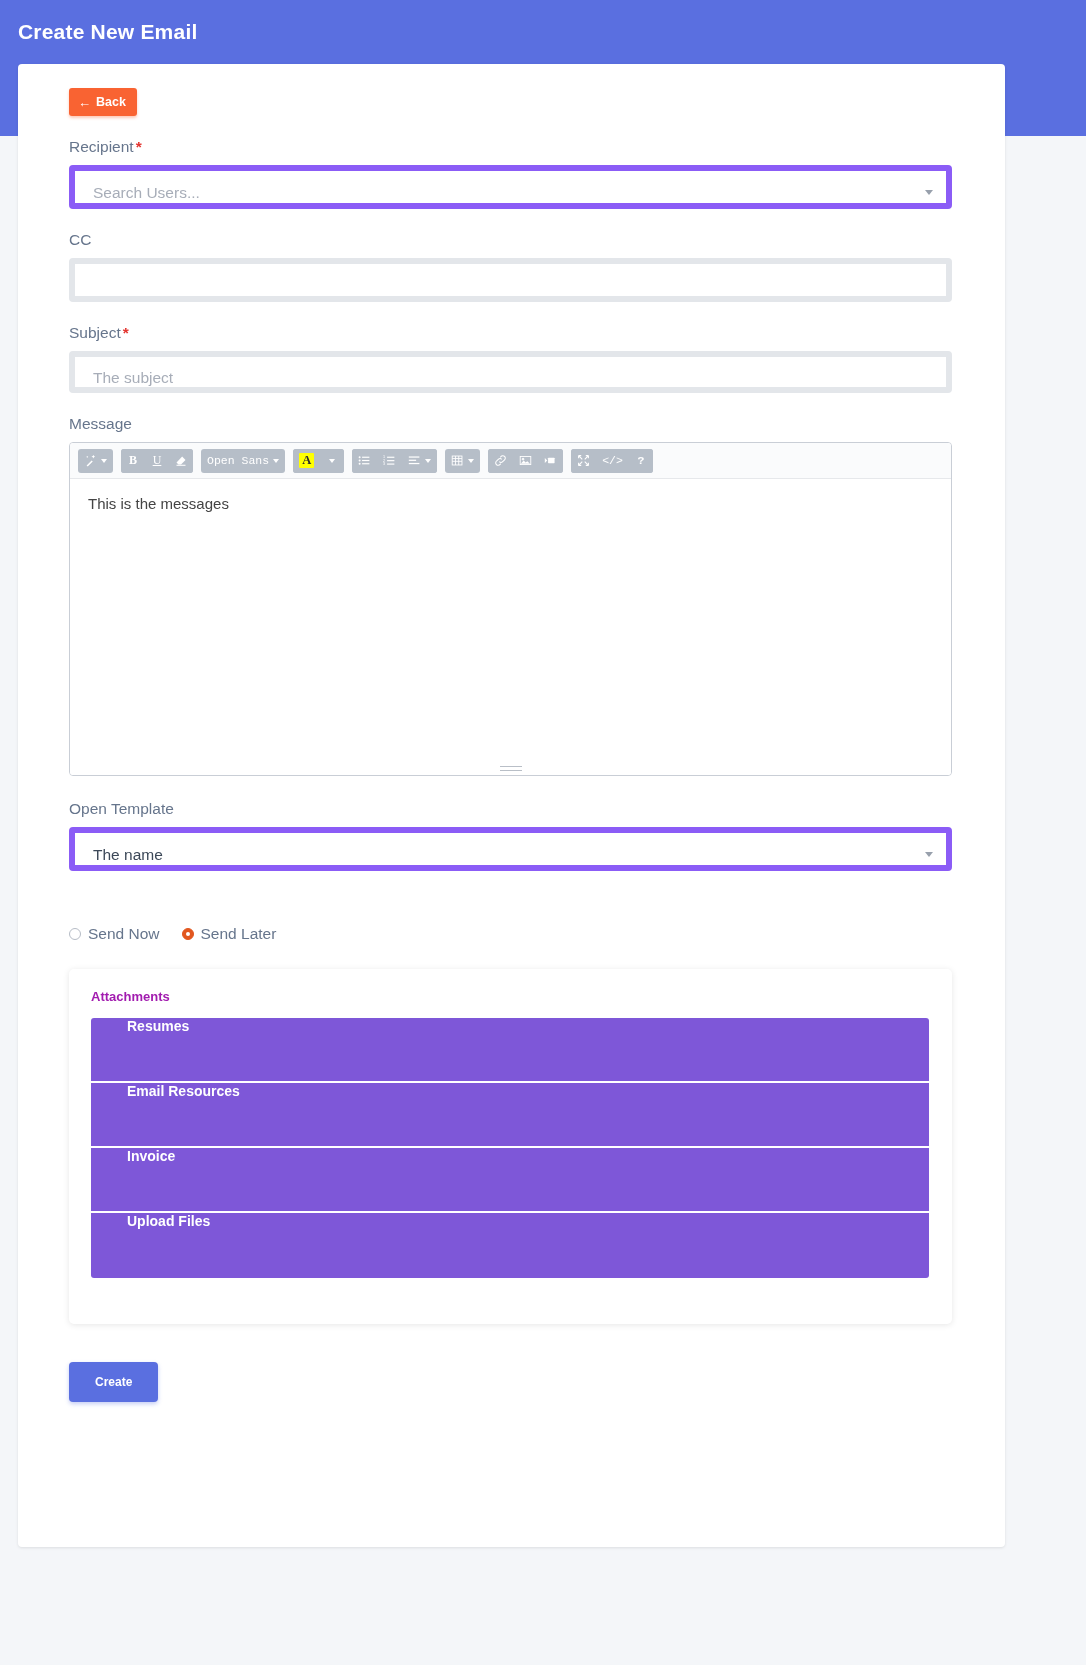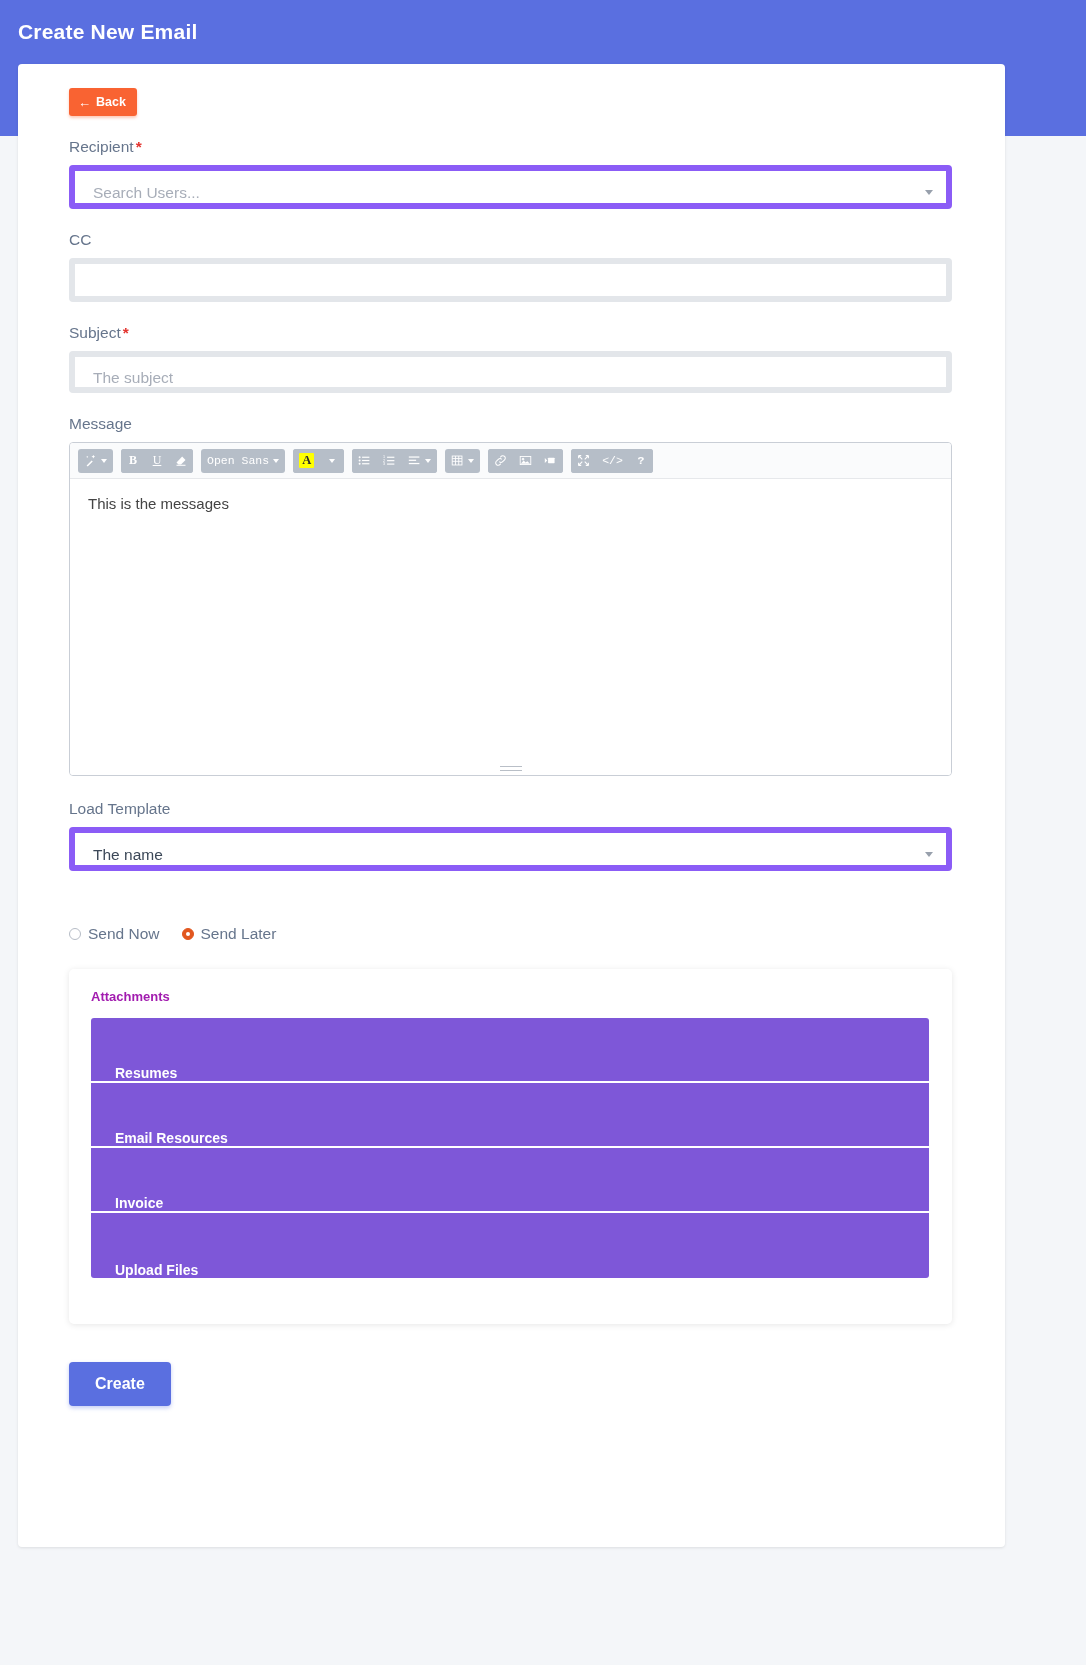--- a/index.html
+++ b/index.html
@@ -135,32 +135,32 @@
     box-shadow:0 1px 6px rgba(0,0,0,.10);
     position:relative;
   }
   .att-title {
     position:absolute; left:22px; top:20px;
     font-size:13px; font-weight:bold; color:#a21caf;
   }
   .att-list { position:absolute; left:22px; top:49px; width:838px; }
   .att-item {
     height:65px; background:#7e57d8; color:#fff;
-    display:flex; align-items:flex-end; padding-left:24px;
+    display:flex; align-items:flex-start; padding-left:36px;
     font-size:14px; font-weight:bold;
     border-bottom:2px solid #fff; cursor:pointer;
   }
   .att-item:first-child { border-radius:3px 3px 0 0; }
   .att-item:last-child { border-bottom:none; border-radius:0 0 3px 3px; }
 
   
   .create-btn {
     margin-top:38px;
     background:#5a6fe0; color:#fff; border:none; border-radius:4px;
-    padding:13px 26px; font-size:16px; font-weight:bold;
+    padding:13px 26px; font-size:12px; font-weight:bold;
     font-family:"Liberation Sans", sans-serif; cursor:pointer;
     box-shadow:0 2px 4px rgba(90,111,224,.35);
   }
 </style>
 </head>
 <body>
 
 <div class="banner">
   <div class="banner-title">Create New Email</div>
 </div>
@@ -326,21 +326,21 @@
         </div>
         <div class="note-area">
           <span>This is the messages</span>
         </div>
         <div class="resize-grip"></div>
       </div>
     </div>
 
     
     <div class="field" style="margin-top:24px">
-      <div class="lbl">Load Template</div>
+      <div class="lbl">Open Template</div>
       <div class="select-box">
         <span class="val">The name</span>
         <span class="caret"></span>
       </div>
     </div>
 
     
     <div class="radio-row">
       <label class="radio">
         <span class="rc"></span>

